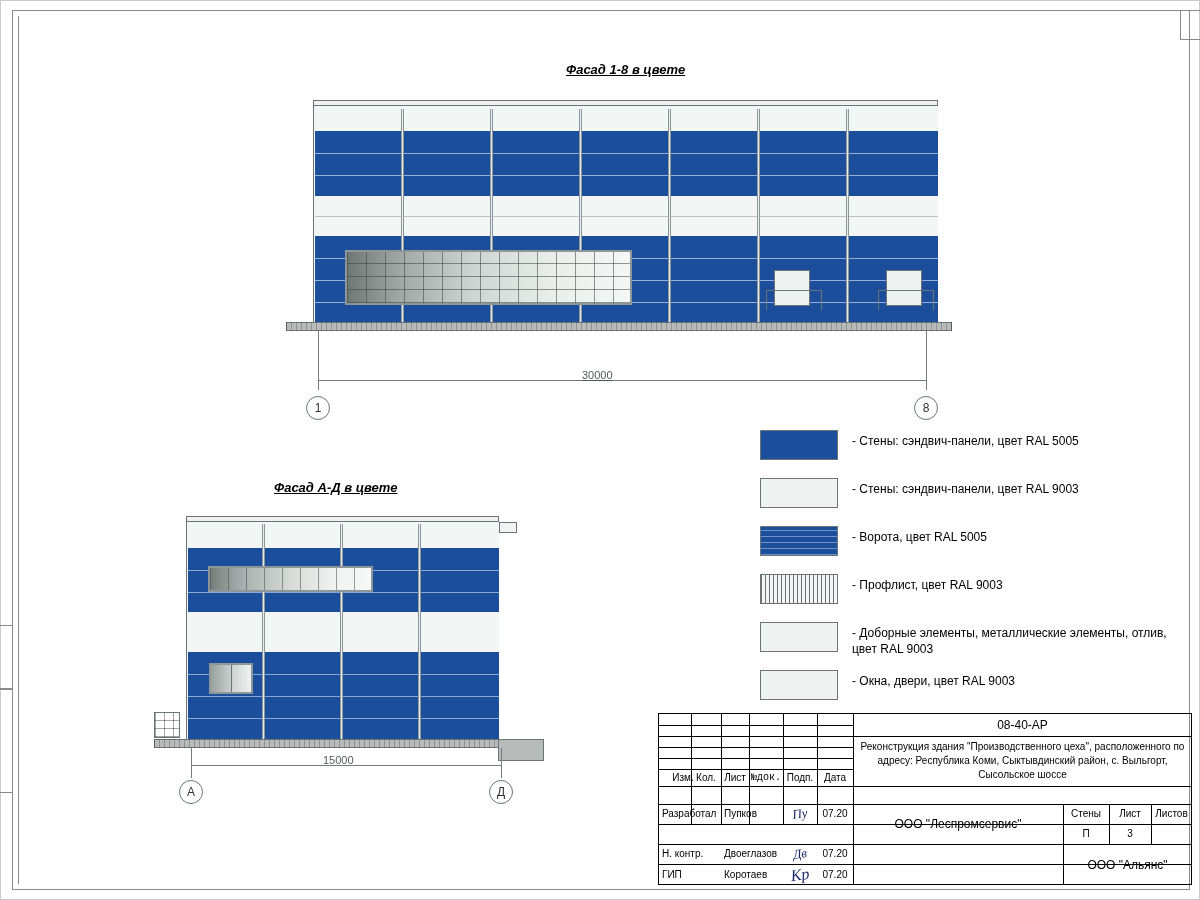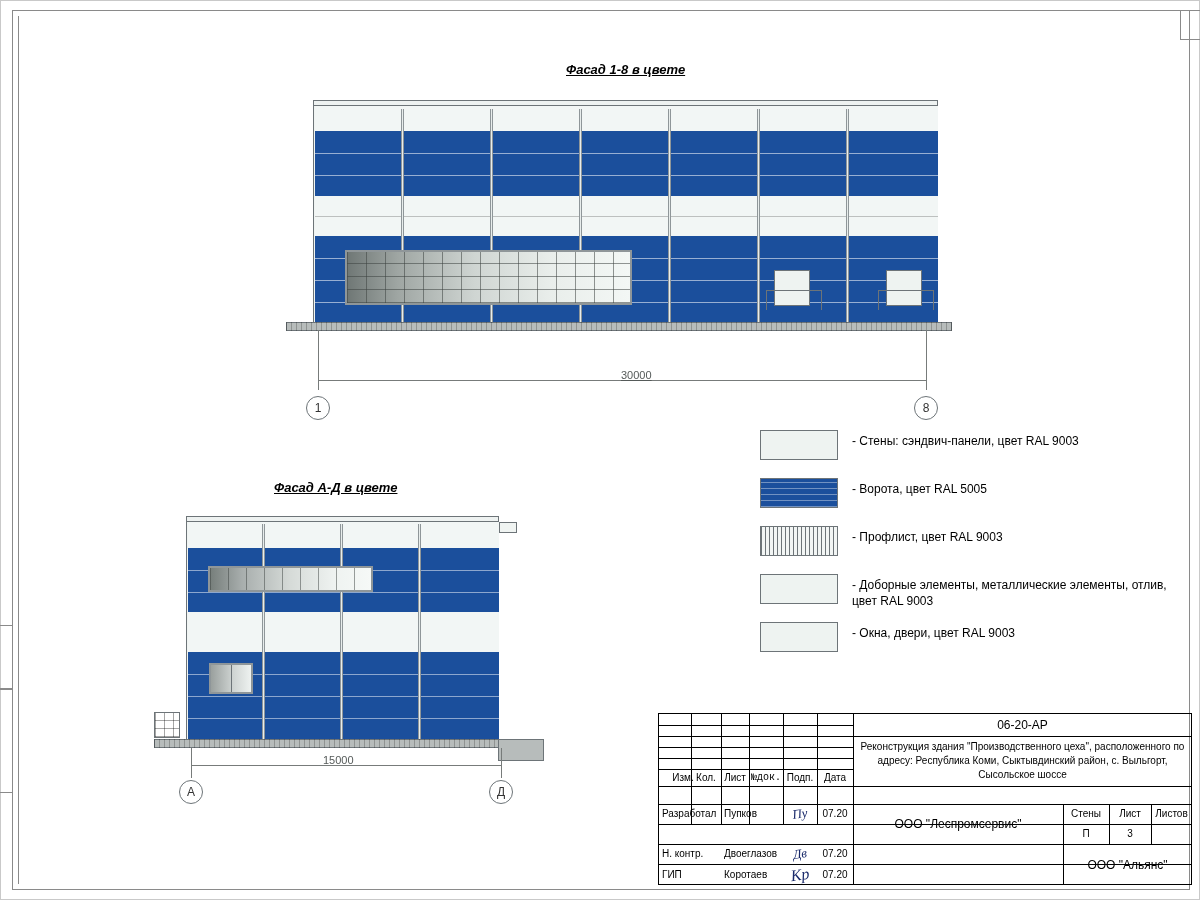--- a/index.html
+++ b/index.html
@@ -435,21 +435,21 @@
   <div class="door1-grid"></div>
 </div>
 <div class="rail1" style="left:878px; top:290px; width:56px;"></div>
 
 <div class="ground"></div>
 <div class="ground-hatch"></div>
 
 <div class="dimline" style="left:318px; top:380px; width:608px;"></div>
 <div class="dimtick" style="left:318px; top:372px; height:16px;"></div>
 <div class="dimtick" style="left:926px; top:372px; height:16px;"></div>
-<div class="dimtext" style="left:621px; top:369px;text-decoration:underline;">30000</div>
+<div class="dimtext" style="left:582px; top:369px;text-decoration:underline;">30000</div>
 <div class="dimtick" style="left:318px; top:330px; height:60px;"></div>
 <div class="dimtick" style="left:926px; top:330px; height:60px;"></div>
 <div class="axis-bubble" style="left:306px; top:396px;">1</div>
 <div class="axis-bubble" style="left:914px; top:396px;">8</div>
 
 <div class="dwg-title" id="title-facade-a-d">Фасад А-Д в цвете</div>
 
 <div class="elev2">
   <div class="cap"></div>
   <div class="body">
@@ -487,20 +487,24 @@
 <div class="dimtick" style="left:191px; top:757px; height:16px;"></div>
 <div class="dimtick" style="left:501px; top:757px; height:16px;"></div>
 <div class="dimtext" style="left:323px; top:754px;">15000</div>
 <div class="dimtick" style="left:191px; top:748px; height:30px;"></div>
 <div class="dimtick" style="left:501px; top:748px; height:30px;"></div>
 <div class="axis-bubble" style="left:179px; top:780px;">А</div>
 <div class="axis-bubble" style="left:489px; top:780px;">Д</div>
 
 <div class="legend">
   <div class="legend-row">
+    <div class="swatch sw-blue"></div>
+    <div class="legend-text">- Стены: сэндвич-панели, цвет RAL 5005</div>
+  </div>
+  <div class="legend-row">
     <div class="swatch sw-white"></div>
     <div class="legend-text">- Стены: сэндвич-панели, цвет RAL 9003</div>
   </div>
   <div class="legend-row">
     <div class="swatch sw-gate"></div>
     <div class="legend-text">- Ворота, цвет RAL 5005</div>
   </div>
   <div class="legend-row">
     <div class="swatch sw-profile"></div>
     <div class="legend-text">- Профлист, цвет RAL 9003</div>
@@ -535,21 +539,21 @@
   <div class="tb-line tb-h" style="left:0; top:130px; width:533px;"></div>
   <div class="tb-line tb-h" style="left:0; top:150px; width:533px;"></div>
 
   <div class="tb-line tb-h" style="left:194px; top:22px; width:339px;"></div>
 
   <div class="tb-line tb-v" style="left:404px; top:90px; height:40px;"></div>
   <div class="tb-line tb-v" style="left:450px; top:90px; height:40px;"></div>
   <div class="tb-line tb-v" style="left:492px; top:90px; height:40px;"></div>
   <div class="tb-line tb-v" style="left:404px; top:130px; height:41px;"></div>
 
-  <div class="tb-cell tb-big" style="left:194px; top:0px; width:339px; height:22px;">06-20-АР</div>
+  <div class="tb-cell tb-big" style="left:194px; top:0px; width:339px; height:22px;">08-40-АР</div>
 
   <div class="tb-cell" style="left:194px; top:22px; width:339px; height:50px; flex-direction:column; line-height:14px;">Реконструкция здания "Производственного цеха", расположенного по адресу: Республика Коми, Сыктывдинский район, с. Выльгорт, Сысольское шоссе</div>
 
   <div class="tb-cell" style="left:8px; top:55px; width:32px; height:17px;">Изм.</div>
   <div class="tb-cell" style="left:32px; top:55px; width:30px; height:17px;">Кол.</div>
   <div class="tb-cell" style="left:62px; top:55px; width:28px; height:17px;">Лист</div>
   <div class="tb-cell" style="left:90px; top:55px; width:34px; height:17px;font-family:Liberation Mono, monospace;">№док.</div>
   <div class="tb-cell" style="left:124px; top:55px; width:34px; height:17px;">Подп.</div>
   <div class="tb-cell" style="left:158px; top:55px; width:36px; height:17px;">Дата</div>
 

